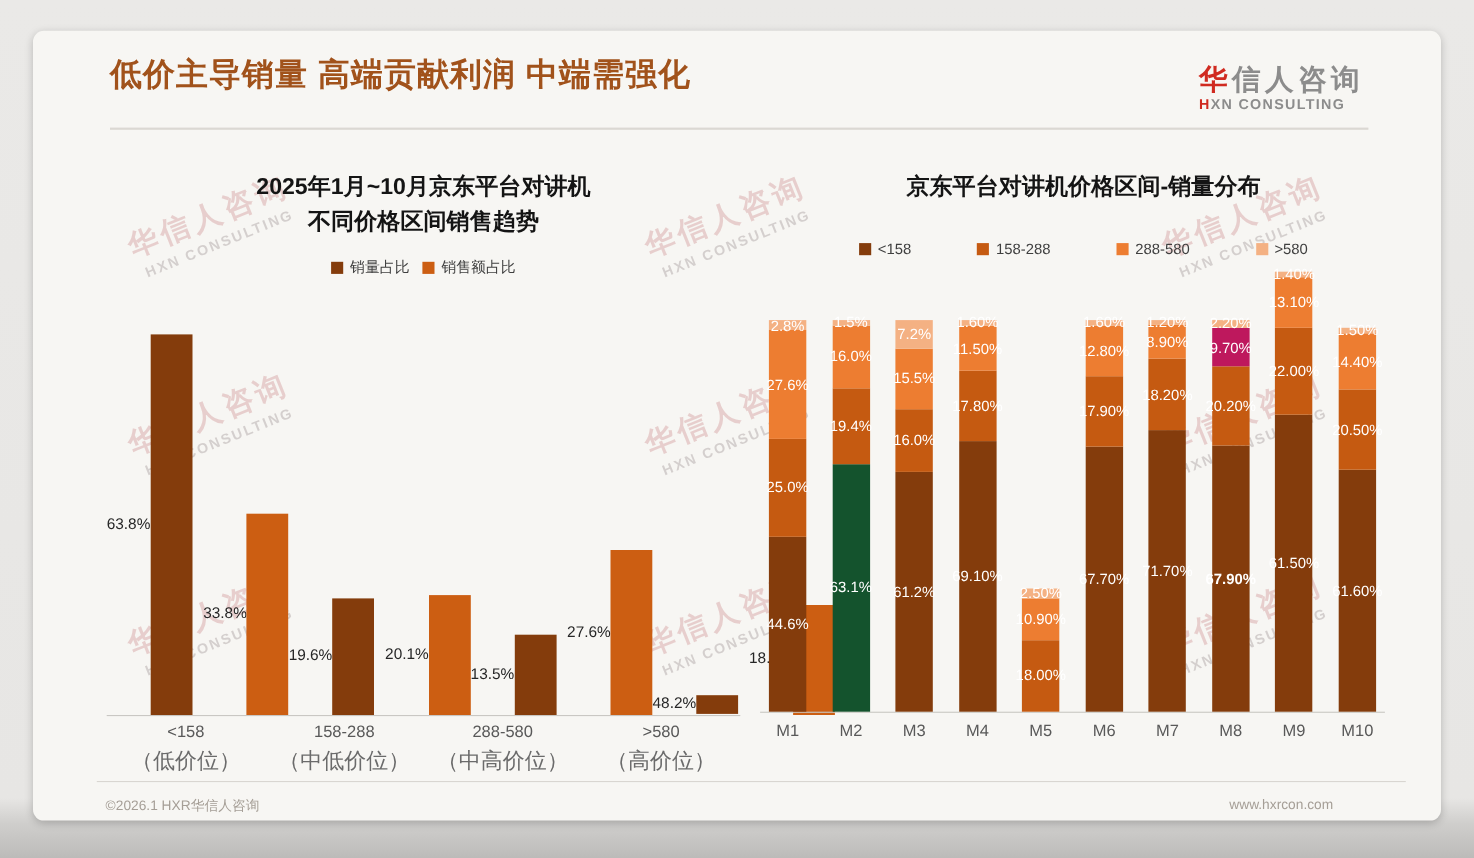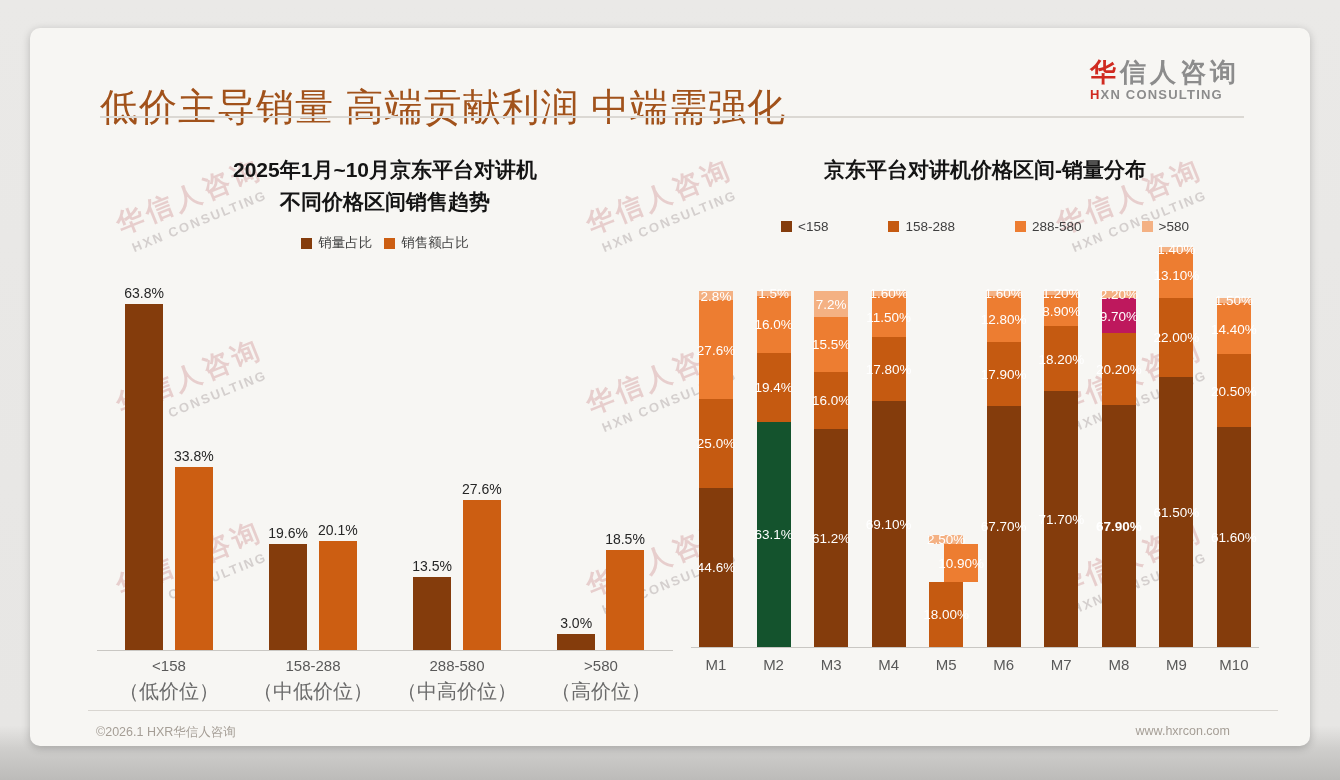--- a/index.html
+++ b/index.html
@@ -8,22 +8,22 @@
     background:linear-gradient(180deg,#eae9e7 0%,#e7e6e4 93%,#cfcecc 96%,#bcbbb9 100%);
     font-family:"Liberation Sans","DejaVu Sans",sans-serif;
   }
   .card{
     position:absolute;left:30px;top:28px;width:1280px;height:718px;
     background:#f7f6f3;border-radius:10px;
     box-shadow:0 2px 8px rgba(0,0,0,.22);
   }
   
   .page-title{
-    position:absolute;left:70px;top:54px;
-    font-size:38px;font-weight:normal;color:#a1521b;letter-spacing:1px;
+    position:absolute;left:70px;top:20px;
+    font-size:29px;font-weight:bold;color:#a1521b;letter-spacing:1px;
   }
   .logo{position:absolute;right:70px;top:30px;text-align:left;line-height:1.1;}
   .logo-cn{font-size:26px;font-weight:bold;color:#8c8c8c;letter-spacing:4px;}
   .logo-cn .red{color:#d02a20;}
   .logo-en{font-size:13px;font-weight:bold;color:#8c8c8c;letter-spacing:1.2px;margin-top:1px;}
   .logo-en .red{color:#d02a20;}
   .title-divider{position:absolute;left:70px;right:66px;top:88px;border-top:2px solid #dbd8d3;}
 
   
   .chart{position:absolute;top:118px;}
@@ -37,21 +37,21 @@
   .legend-right{margin-top:33px;gap:60px;}
   .legend-item{display:flex;align-items:center;}
   .legend-swatch{width:11px;height:11px;margin-right:6px;flex:0 0 auto;}
 
   
   .g-plot{
     margin:42px 12px 0 12px;height:356px;
     display:flex;align-items:flex-end;border-bottom:1px solid #c9c7c3;
   }
   .bar-group{flex:1;display:flex;align-items:flex-end;justify-content:center;gap:10px;}
-  .bar-wrap{display:flex;flex-direction:column;align-items:center;}
+  .bar-wrap{display:flex;align-items:center;}
   .bar-value-label{font-size:14px;color:#262626;margin-bottom:3px;white-space:nowrap;}
   .gbar{width:38px;}
   .g-axis{display:flex;margin:6px 12px 0 12px;}
   .g-axis-cell{flex:1;text-align:center;color:#595959;}
   .g-axis-main{font-size:15px;}
   .g-axis-sub{font-size:20px;color:#6b6b6b;margin-top:4px;}
 
   
   .s-plot{
     margin:57px 0 0 6px;width:552px;height:356px;
@@ -71,21 +71,21 @@
   .wm{
     position:absolute;transform:rotate(-22deg);text-align:center;pointer-events:none;
     user-select:none;
   }
   .wm-l1{font-size:27px;font-weight:bold;letter-spacing:4px;color:rgba(207,148,148,.40);}
   .wm-l2{font-size:13px;font-weight:bold;letter-spacing:2px;color:rgba(160,150,150,.40);margin-top:1px;}
 
   
   .footer-divider{position:absolute;left:58px;right:32px;top:682px;border-top:1.5px solid #d9d6d1;}
   .footer-left{position:absolute;left:66px;top:696px;font-size:12.5px;color:#a59e96;}
-  .footer-right{position:absolute;right:80px;top:696px;font-size:12.5px;color:#a59e96;}
+  .footer-right{position:absolute;right:98px;top:696px;font-size:12.5px;color:#a59e96;}
 </style>
 </head>
 <body>
 
 <div class="card">
 
   <div class="wm-layer">
       <div class="wm" style="left: 85px; top: 150px;">
         <div class="wm-l1">华信人咨询</div>
         <div class="wm-l2">HXN CONSULTING</div>
@@ -174,21 +174,21 @@
             <div class="bar-value-label">13.5%</div>
             <div class="gbar" style="height: 73.17px; background: rgb(132, 60, 12);"></div>
           </div>
           <div class="bar-wrap">
             <div class="bar-value-label">27.6%</div>
             <div class="gbar" style="height: 149.592px; background: rgb(204, 94, 18);"></div>
           </div>
         </div>
         <div class="bar-group">
           <div class="bar-wrap">
-            <div class="bar-value-label">3.0%</div>
+            <div class="bar-value-label">48.2%</div>
             <div class="gbar" style="height: 16.26px; background: rgb(132, 60, 12);"></div>
           </div>
           <div class="bar-wrap">
             <div class="bar-value-label">18.5%</div>
             <div class="gbar" style="height: 100.27px; background: rgb(204, 94, 18);"></div>
           </div>
         </div>
       </div>
     <div class="g-axis">
         <div class="g-axis-cell">
@@ -284,21 +284,21 @@
             <div class="seg-label">11.50%</div>
           </div>
           <div class="seg" style="height: 5.696px; background: rgb(244, 177, 131);">
             <div class="seg-label">1.60%</div>
           </div>
         </div>
         <div class="stack">
           <div class="seg" style="height: 64.08px; background: rgb(197, 90, 17);">
             <div class="seg-label">18.00%</div>
           </div>
-          <div class="seg" style="height: 38.804px; background: rgb(237, 125, 49); margin-left: 15px;">
+          <div class="seg" style="height: 38.804px; background: rgb(237, 125, 49);">
             <div class="seg-label">10.90%</div>
           </div>
           <div class="seg" style="height: 8.9px; background: rgb(244, 177, 131);">
             <div class="seg-label">2.50%</div>
           </div>
         </div>
         <div class="stack">
           <div class="seg" style="height: 241.012px; background: rgb(132, 60, 12);">
             <div class="seg-label">67.70%</div>
           </div>

